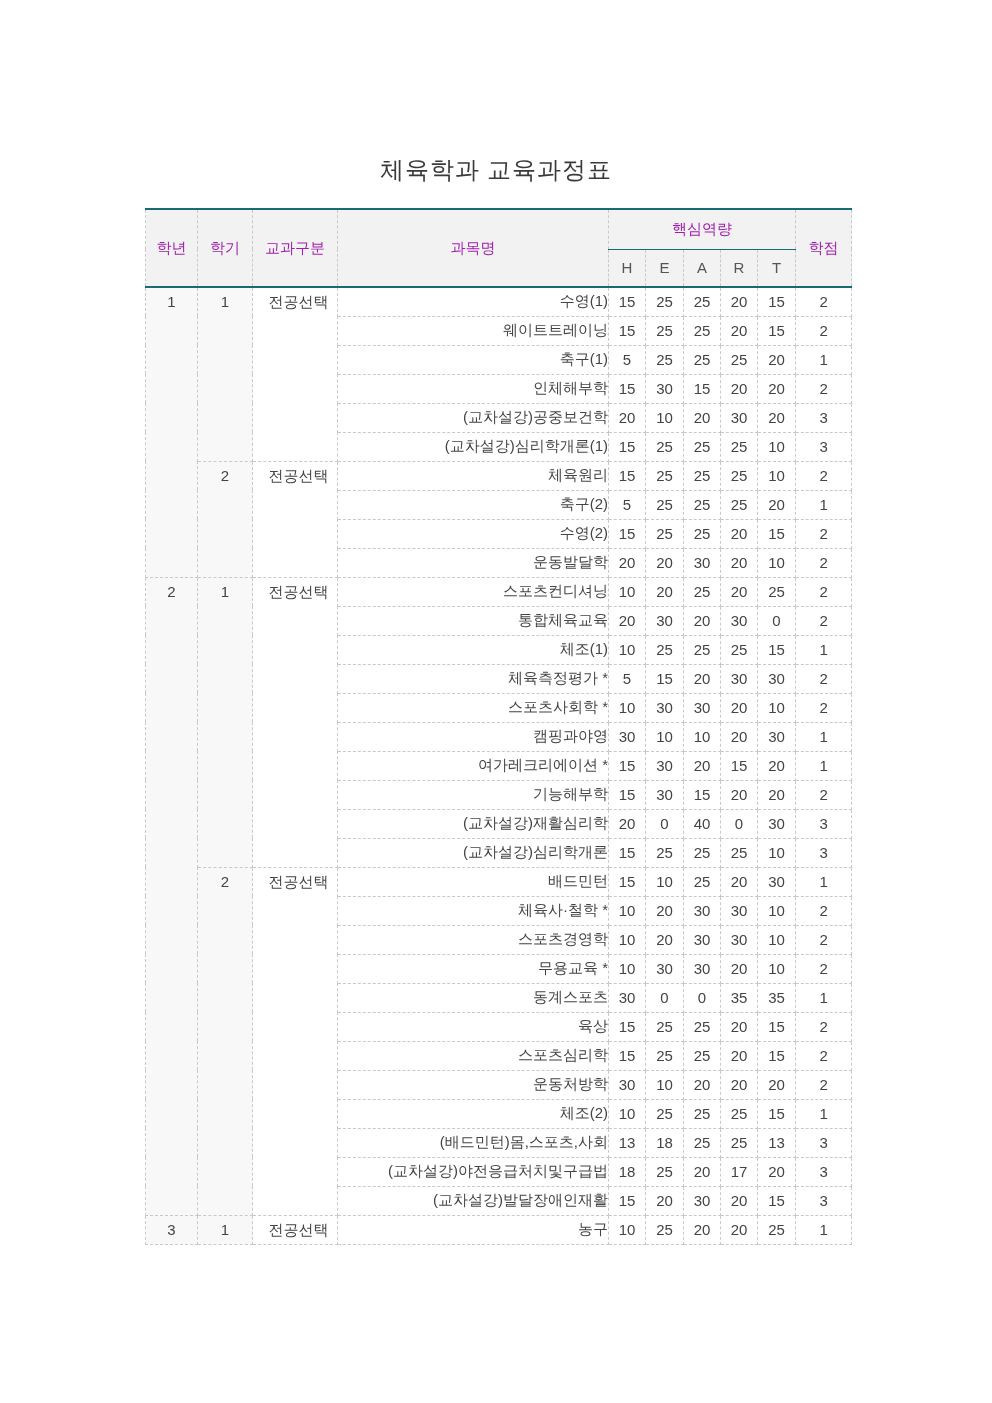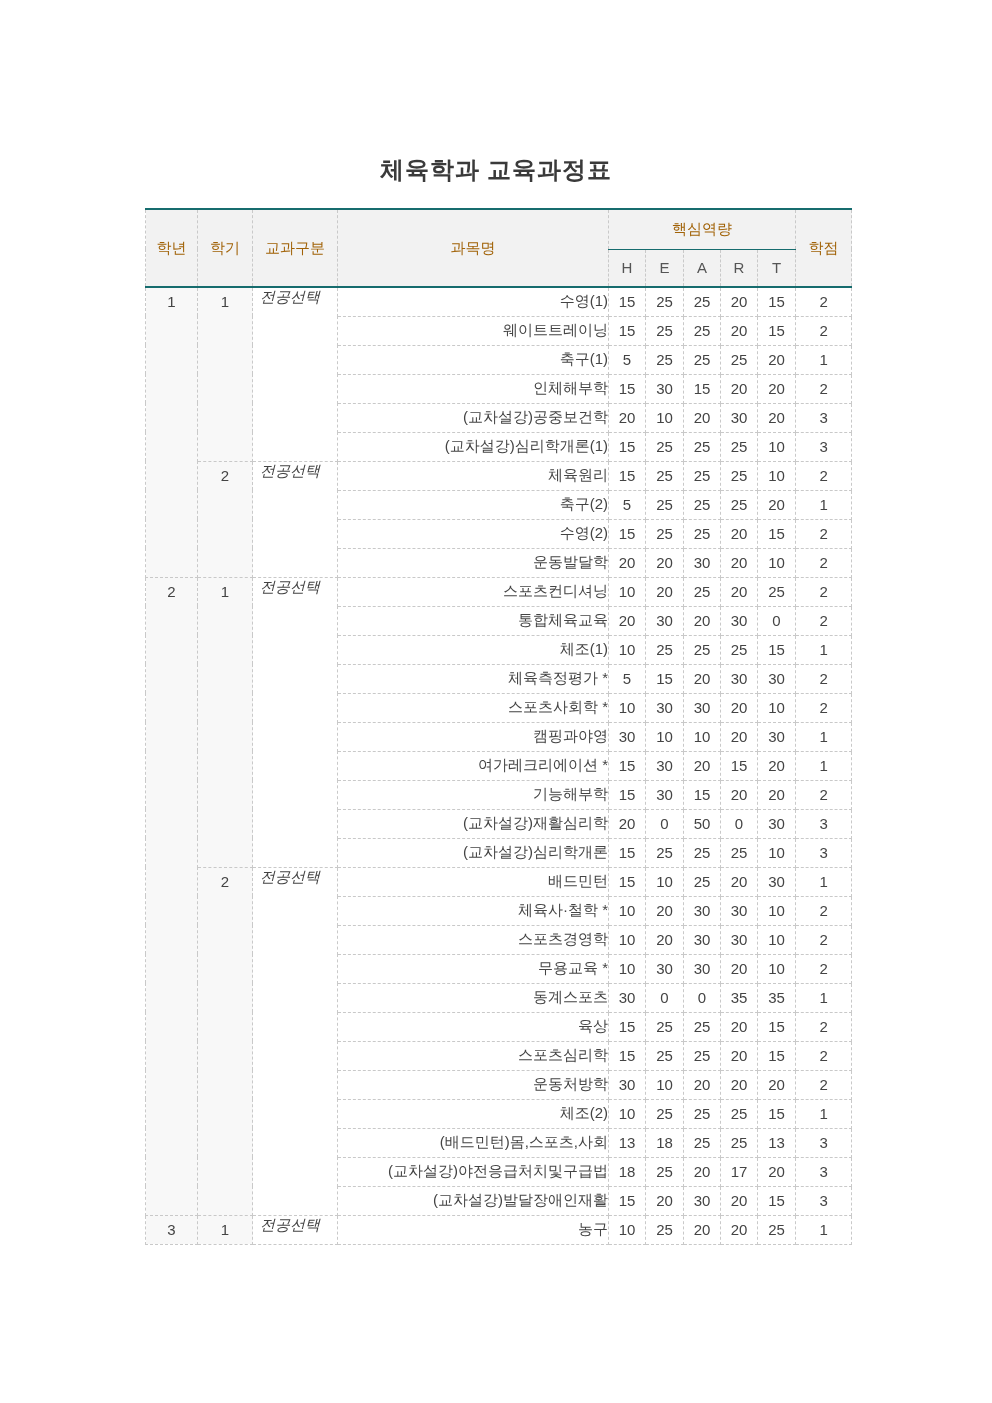--- a/index.html
+++ b/index.html
@@ -10,61 +10,61 @@
     overflow:hidden;
     font-family:"Liberation Sans","DejaVu Sans",sans-serif;
   }
   .doc-title {
     position:absolute;
     top:154px; left:0; width:992px;
     margin:0;
     text-align:center;
     font-family:"Liberation Serif","DejaVu Serif",serif;
     font-size:24px;
-    font-weight:bold;
+    font-weight:normal;
     letter-spacing:1px;
     color:#3a3a3a;
   }
   table.curriculum {
     position:absolute;
     top:208px; left:145px;
     width:706px;
     border-collapse:collapse;
     table-layout:fixed;
     font-size:15px;
     color:#444444;
   }
   .curriculum th, .curriculum td {
     border:1px dashed var(--dash, #c9c9c9);
     padding:0;
     font-weight:normal;
   }
   thead th {
     background:var(--headbg, #f2f2f2);
     text-align:center;
-    color:#a16207;
+    color:#a21caf;
   }
   thead tr.top-row { height:40px; }
   thead tr.heart-row { height:38px; }
   thead tr.top-row th { border-top:2px solid var(--teal, #166c6e); }
   th.th-competency { border-bottom:1px solid var(--teal, #166c6e); }
   thead .heart-letter { color:#555555; }
   tbody tr { height:29px; }
   tbody tr:first-child td { border-top:2px solid var(--teal, #166c6e); }
   tbody td { text-align:center; background:#ffffff; }
   td.cell-year, td.cell-sem {
     vertical-align:top;
     padding-top:5px;
     background:#f8f8f8;
   }
   td.cell-cat {
     vertical-align:top;
-    text-align:left;
+    padding-top:5px;
+    text-align:center;
     padding-left:7px;
-    font-style:italic;
   }
   td.cell-subject {
     text-align:right;
     padding-left:4px;
     overflow:hidden;
     white-space:nowrap;
   }
 </style>
 </head>
 <body>
@@ -270,21 +270,21 @@
           <td class="cell-score">30</td>
           <td class="cell-score">15</td>
           <td class="cell-score">20</td>
           <td class="cell-score">20</td>
           <td class="cell-credit">2</td>
         </tr>
         <tr>
           <td class="cell-subject">(교차설강)재활심리학</td>
           <td class="cell-score">20</td>
           <td class="cell-score">0</td>
-          <td class="cell-score">50</td>
+          <td class="cell-score">40</td>
           <td class="cell-score">0</td>
           <td class="cell-score">30</td>
           <td class="cell-credit">3</td>
         </tr>
         <tr>
           <td class="cell-subject">(교차설강)심리학개론</td>
           <td class="cell-score">15</td>
           <td class="cell-score">25</td>
           <td class="cell-score">25</td>
           <td class="cell-score">25</td>

